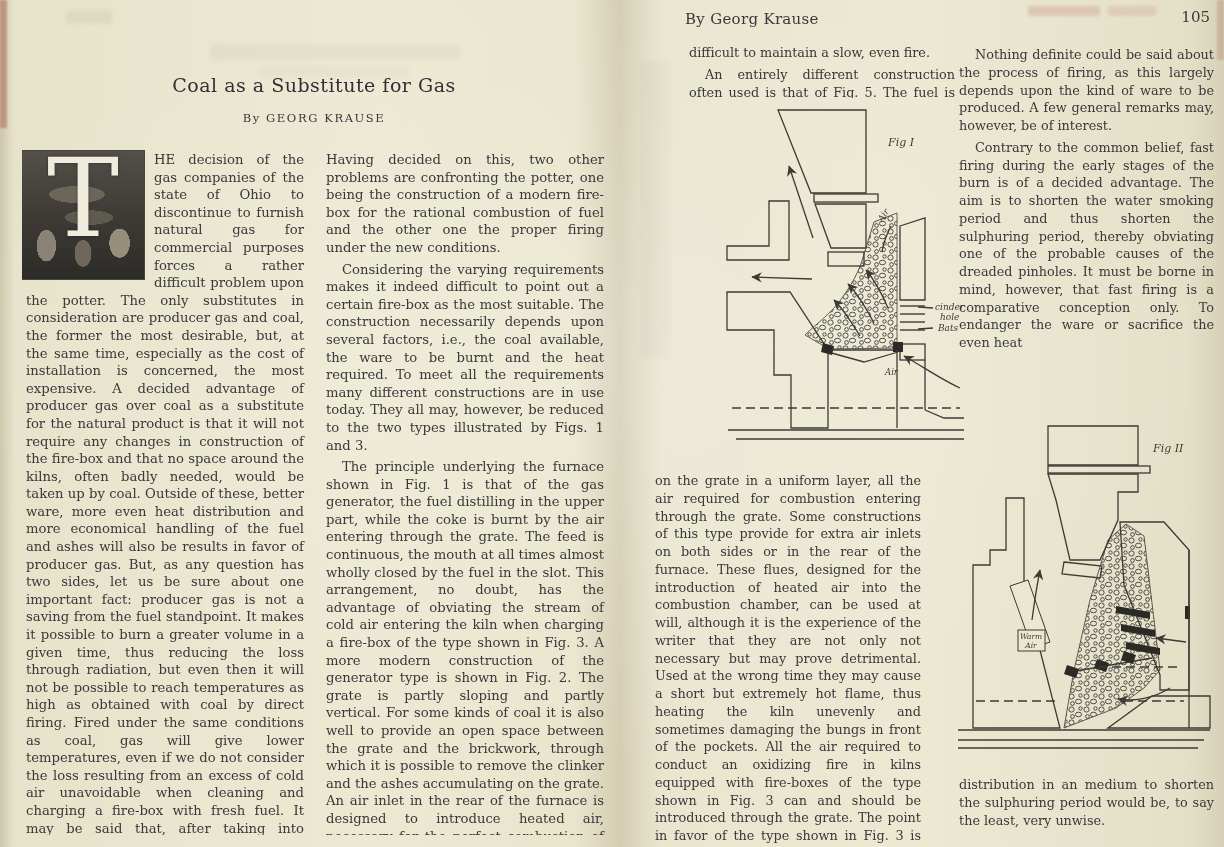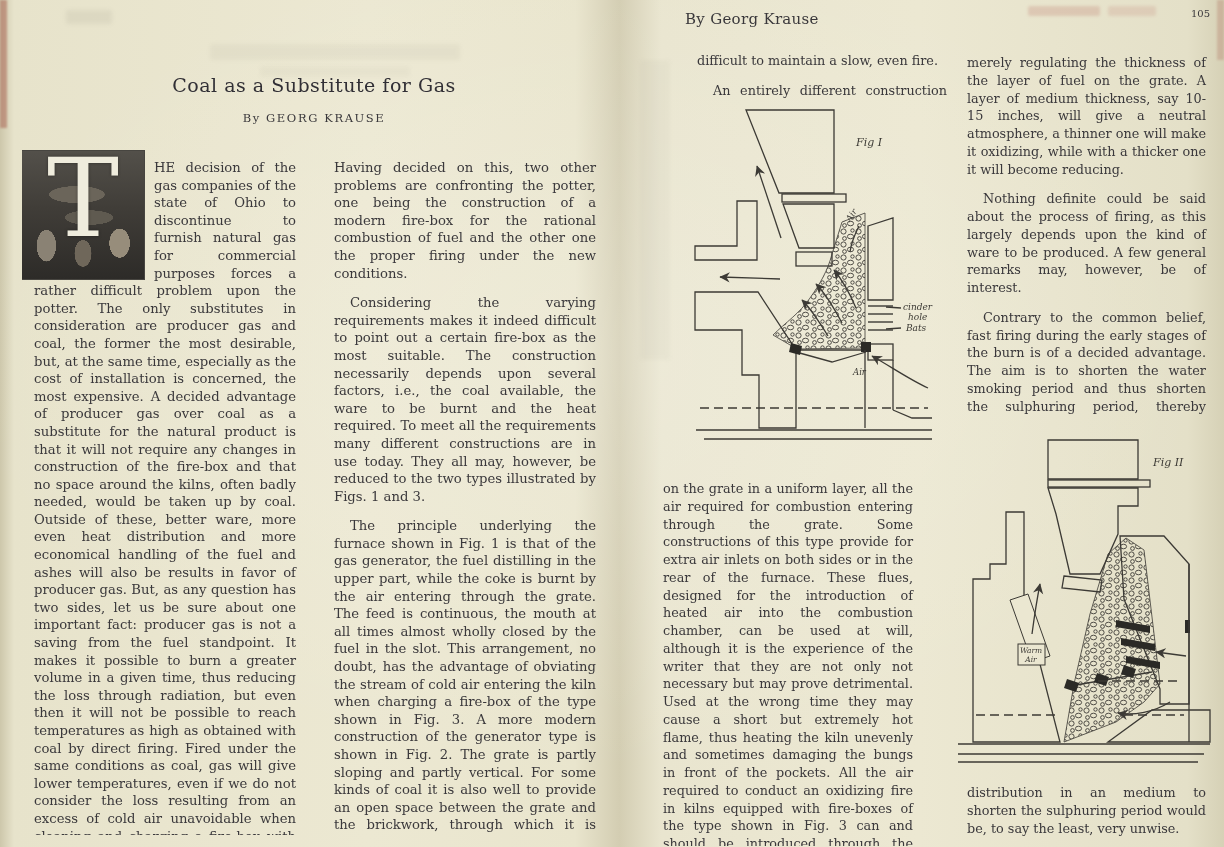--- a/index.html
+++ b/index.html
@@ -17,21 +17,21 @@
   
   .lp-title{
     left:20px;top:74px;width:588px;text-align:center;
     font-size:19px;letter-spacing:.5px;color:#312f35;
   }
   .lp-byline{
     left:20px;top:111px;width:588px;text-align:center;
     font-size:11.5px;letter-spacing:1.6px;color:#3a383b;
   }
   .col{ text-align:justify; overflow:hidden;}
-  .col p{margin:12px;text-indent:16px;}
+  .col p{margin:4px;text-indent:16px;}
   .col p.ni{text-indent:0;}
   .lcol{font-size:13.2px;line-height:17.6px;}
   .rcol{font-size:12.8px;line-height:17.75px;}
   #l-col1{left:22px;top:147px;width:286px;height:688px;}
   #l-col2{left:322px;top:147px;width:286px;height:688px;}
   
   .photo{
     float:left;width:122px;height:128px;margin:4px 10px 2px 0;position:relative;
     background:
       radial-gradient(ellipse 16px 26px at 20% 74%, #8a8274 0 60%, rgba(0,0,0,0) 61%),
@@ -42,29 +42,29 @@
       linear-gradient(180deg,#53504a 0%,#403d38 45%,#2d2b28 100%);
     box-shadow:0 0 0 1px #474540;
   }
   .dropcap{
     position:absolute;left:50%;top:-14px;transform:translateX(-50%);
     font-size:108px;line-height:1.15;color:#efecdd;
     text-shadow:0 0 3px rgba(20,20,18,.55);
   }
   
   .rp-head{left:685px;top:10px;font-size:15px;letter-spacing:.3px;color:#3a383b;}
-  .rp-num{left:1100px;top:8px;width:110px;text-align:right;font-size:10px;color:#3a383b;}
+  .rp-num{left:1100px;top:8px;width:110px;text-align:right;font-size:15px;color:#3a383b;}
   
   #r-col1-top{left:685px;top:40px;width:274px;height:58px;}
   #r-col1-bot{left:651px;top:468px;width:274px;height:378px;}
   #r-col2-top{left:955px;top:42px;width:263px;height:376px;}
   #r-col2-bot{left:955px;top:772px;width:263px;height:70px;}
   .fig{overflow:hidden;}
-  #fig1{left:660px;top:98px;width:300px;height:364px;text-decoration:underline;}
-  #fig2{left:948px;top:434px;width:272px;height:352px;}
+  #fig1{left:692px;top:98px;width:300px;height:364px;text-decoration:underline;}
+  #fig2{left:948px;top:420px;width:272px;height:352px;}
   svg .ink{stroke:#3c3a35;stroke-width:1.3;fill:none;}
   svg text{fill:#3c3a35;font-family:"DejaVu Serif","Liberation Serif",serif;font-style:italic;}
   
   .ghost{background:#8a8676;opacity:.08;filter:blur(2px);border-radius:2px;}
   .ghost-red{background:#bb7468;opacity:.25;filter:blur(1.5px);border-radius:2px;}
   .edge-red{background:#a85d4e;opacity:.5;filter:blur(1px);}
 </style>
 </head>
 <body>
 
@@ -172,21 +172,20 @@
   <text x="248" y="222" font-size="9">hole</text>
   <text x="246" y="233" font-size="9">Bats</text>
 </svg>
 </div>
 
 <div id="r-col1-bot" class="abs col rcol">
   <p class="ni">on the grate in a uniform layer, all the air required for combustion entering through the grate.  Some constructions of this type provide for extra air inlets on both sides or in the rear of the furnace.  These flues, designed for the introduction of heated air into the combustion chamber, can be used at will, although it is the experience of the writer that they are not only not necessary but may prove detrimental.  Used at the wrong time they may cause a short but extremely hot flame, thus heating the kiln unevenly and sometimes damaging the bungs in front of the pockets.  All the air required to conduct an oxidizing fire in kilns equipped with fire-boxes of the type shown in Fig. 3 can and should be introduced through the grate.  The point in favor of the type shown in Fig. 3 is that it enables us to control the atmosphere in the kiln by</p>
 </div>
 
 <div id="r-col2-top" class="abs col rcol">
-  <p class="ni">merely regulating the thickness of the layer of fuel on the grate.  A layer of medium thickness, say 10-15 inches, will give a neutral atmosphere, a thinner one will make it oxidizing, while with a thicker one it will become reducing.</p>
   <p>Nothing definite could be said about the process of firing, as this largely depends upon the kind of ware to be produced.  A few general remarks may, however, be of interest.</p>
   <p>Contrary to the common belief, fast firing during the early stages of the burn is of a decided advantage.  The aim is to shorten the water smoking period and thus shorten the sulphuring period, thereby obviating one of the probable causes of the dreaded pinholes.  It must be borne in mind, however, that fast firing is a comparative conception only.  To endanger the ware or sacrifice the even heat</p>
 </div>
 
 <div id="fig2" class="abs fig">
 <svg width="272" height="352" viewBox="0 0 272 352" xmlns="http://www.w3.org/2000/svg">
   <defs>
     <pattern id="h2" patternUnits="userSpaceOnUse" width="7" height="7" patternTransform="rotate(45)">
       <line x1="1" y1="0" x2="1" y2="7" stroke="#45433c" stroke-width="1.1"></line>
     </pattern>

